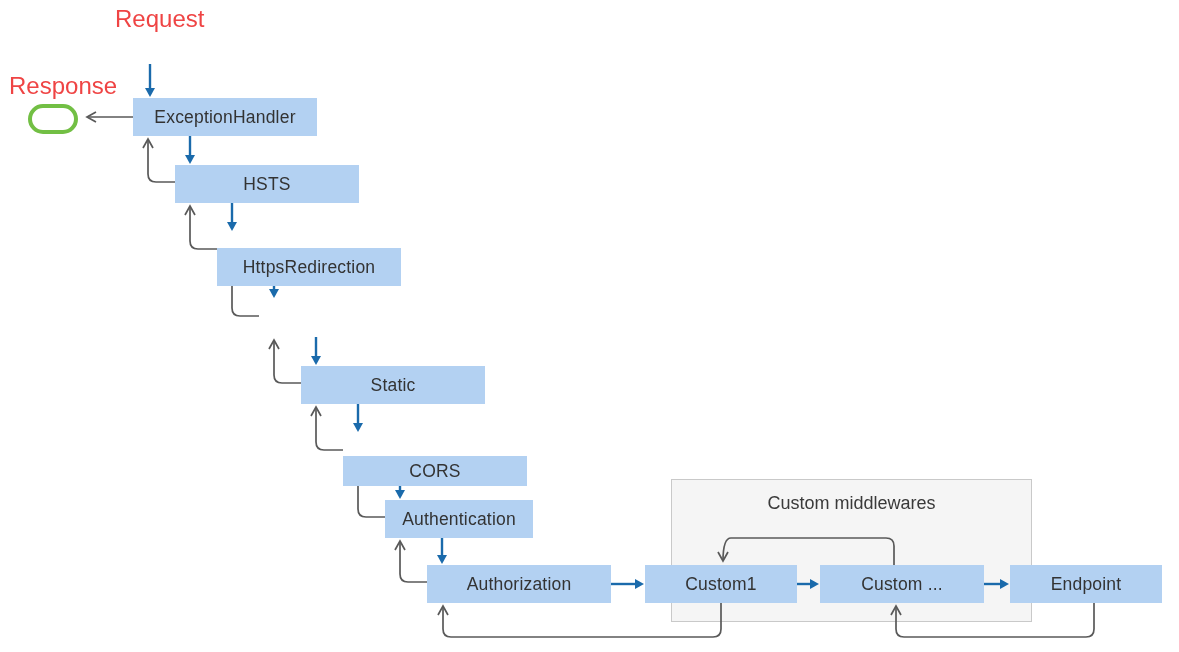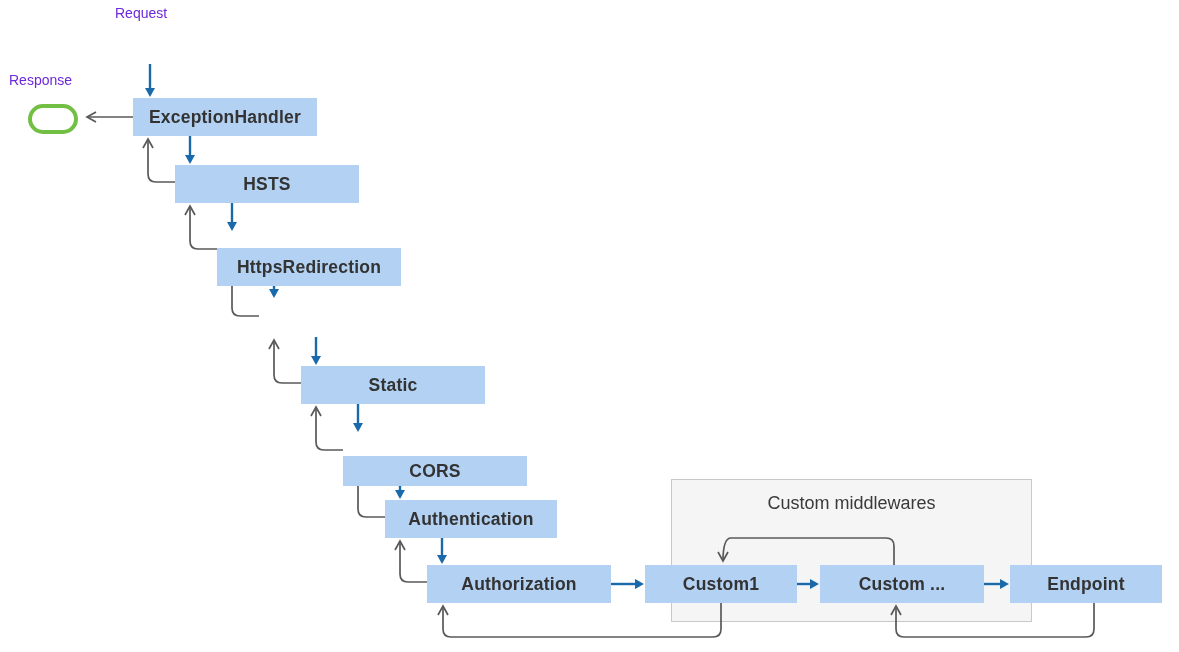--- a/index.html
+++ b/index.html
@@ -5,24 +5,23 @@
   html,body{margin:0;padding:0;background:#ffffff;}
   body{font-family:"Liberation Sans","DejaVu Sans",sans-serif;}
   .canvas{position:relative;width:1179px;height:652px;background:#ffffff;overflow:hidden;}
   .arrow-layer{position:absolute;left:0;top:0;width:1179px;height:652px;z-index:2;}
   .node{
     position:absolute;z-index:3;
     background:#B3D1F2;
     display:flex;align-items:center;justify-content:center;
     font-size:17.5px;color:#333333;letter-spacing:0.2px;
     box-sizing:border-box;
-    font-weight:bold;
   }
   .free-label{
-    position:absolute;z-index:3;font-size:14px;color:#6d28d9;white-space:nowrap;
+    position:absolute;z-index:3;font-size:24px;color:#ef4444;white-space:nowrap;
   }
   .group-box{
     position:absolute;z-index:1;
     background:#F5F5F5;border:1px solid #C9C9C9;box-sizing:border-box;
   }
   .group-title{
     width:100%;text-align:center;padding-top:13px;
     font-size:18px;color:#3A3A3A;
   }
   .pill{
@@ -141,21 +140,21 @@
 
   <div class="group-box" style="left:627px;top:479px;width:361px;height:143px;margin-left:44px;">
     <div class="group-title">Custom middlewares</div>
   </div>
 
   <div class="node" style="left:133px;top:98px;width:184px;height:38px;">ExceptionHandler</div>
   <div class="node" style="left:175px;top:165px;width:184px;height:38px;">HSTS</div>
   <div class="node" style="left:217px;top:248px;width:184px;height:38px;">HttpsRedirection</div>
   <div class="node" style="left:301px;top:366px;width:184px;height:38px;">Static</div>
   <div class="node" style="left:343px;top:456px;width:184px;height:30px;">CORS</div>
-  <div class="node" style="left:385px;top:500px;width:172px;height:38px;">Authentication</div>
+  <div class="node" style="left:385px;top:500px;width:148px;height:38px;">Authentication</div>
   <div class="node" style="left:427px;top:565px;width:184px;height:38px;">Authorization</div>
 
   <div class="node" style="left:645px;top:565px;width:152px;height:38px;">Custom1</div>
   <div class="node" style="left:820px;top:565px;width:164px;height:38px;">Custom ...</div>
 
   <div class="node" style="left:1010px;top:565px;width:152px;height:38px;">Endpoint</div>
 
 </div>
 
 </body></html>

